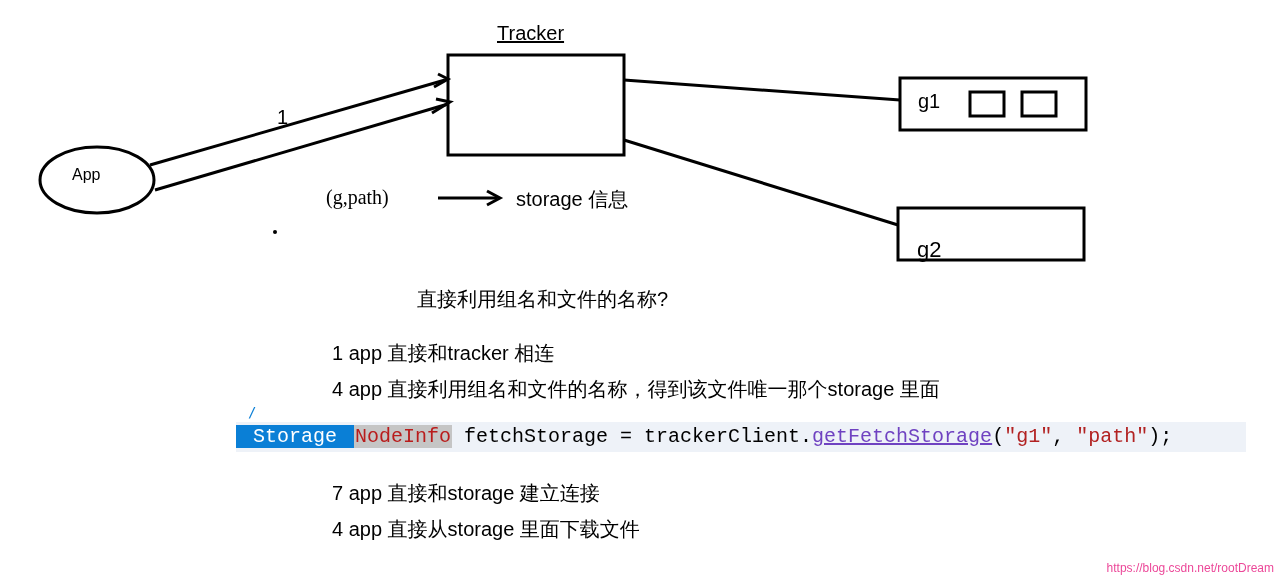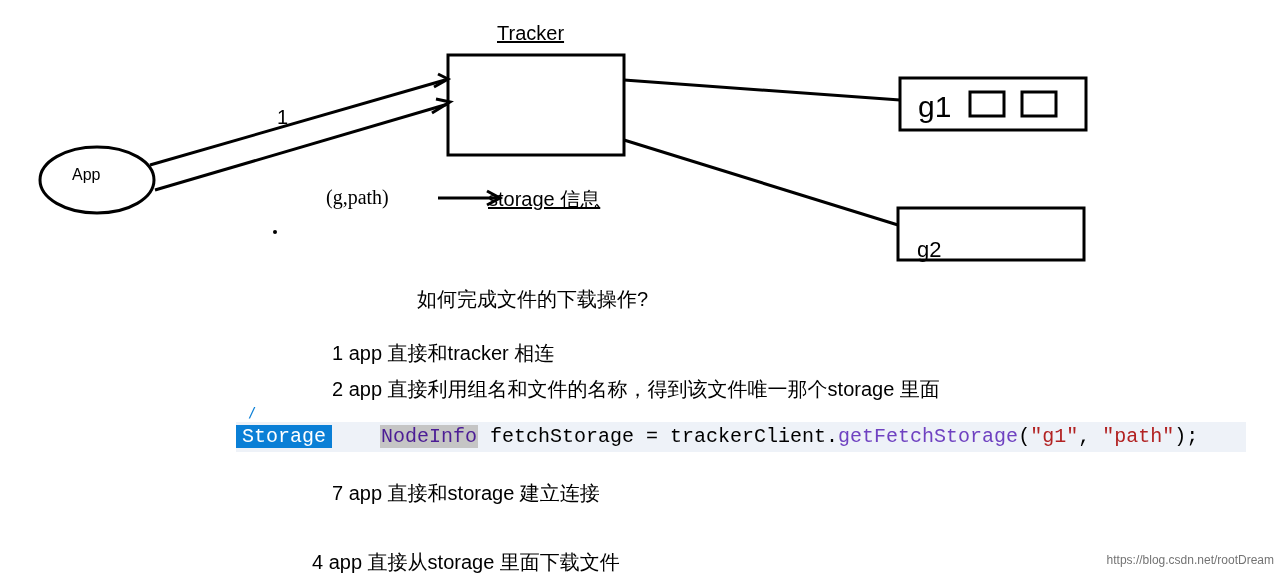--- a/index.html
+++ b/index.html
@@ -37,30 +37,30 @@
     overflow: hidden;
   }
   .cursor-mark {
     position: absolute;
     left: 248px;
     top: 404px;
     color: #0a7fd6;
     font-family: Consolas, monospace;
     font-size: 14px;
   }
-  .hl-sel { background: #0a7fd6; color: #fff; padding: 0 6px; }
-  .hl-gray { background: #c5c5c5; color: #4c1d95; padding: 0 1px; margin-left: 48px; }
-  .fn { color: #6f42c1; }
+  .hl-sel { background: #0a7fd6; color: #fff; padding: 0 17px; }
+  .hl-gray { background: #c5c5c5; color: #b91c1c; padding: 0 1px; }
+  .fn { color: #6f42c1; text-decoration: underline; }
   .str { color: #b22222; }
   .watermark {
     position: absolute;
     right: 6px;
-    bottom: 12px;
+    bottom: 4px;
     font-size: 12px;
-    color: #737373;
+    color: #ec4899;
     font-family: Arial, sans-serif;
   }
   .tiny-dot {
     position: absolute;
     width: 4px; height: 4px;
     border-radius: 50%;
     background: #000;
   }
 </style>
 </head>
@@ -89,31 +89,31 @@
   <line x1="624" y1="140" x2="898" y2="225" stroke="#000" stroke-width="3"></line>
 
   <line x1="438" y1="198" x2="497" y2="198" stroke="#000" stroke-width="3"></line>
   <polyline points="487,191 500,198 487,205" fill="none" stroke="#000" stroke-width="3"></polyline>
 </svg>
 
 <div class="tiny-dot" style="left:273px; top:230px;"></div>
 
 <div class="label" style="left:72px; top:166px; font-size:16px;">App</div>
 <div class="label" style="left:497px; top:22px;text-decoration:underline;">Tracker</div>
-<div class="label" style="left:918px; top:90px; font-size:30px;">g1</div>
+<div class="label" style="left:918px; top:90px; font-size:20px;">g1</div>
 <div class="label" style="left:917px; top:222px; font-size:22px;margin-top:15px;">g2</div>
 
 <div class="label" style="left:277px; top:106px;">1</div>
 <div class="label" style="left:326px; top:186px;font-family:Liberation Serif, serif;">(g,path)</div>
-<div class="label" style="left:488px; top:186px;text-decoration:underline;">storage 信息</div>
+<div class="label" style="left:516px; top:186px;">storage 信息</div>
 
-<div class="label" style="left:417px; top:286px;">如何完成文件的下载操作?</div>
+<div class="label" style="left:417px; top:286px;">直接利用组名和文件的名称?</div>
 
 <div class="label" style="left:332px; top:340px;text-align:right;">1 app 直接和tracker 相连</div>
-<div class="label" style="left:332px; top:376px;">2 app 直接利用组名和文件的名称，得到该文件唯一那个storage 里面</div>
+<div class="label" style="left:332px; top:376px;">4 app 直接利用组名和文件的名称，得到该文件唯一那个storage 里面</div>
 <div class="label" style="left:332px; top:480px;">7 app 直接和storage 建立连接</div>
-<div class="label" style="left:312px; top:516px;margin-top:33px;">4 app 直接从storage 里面下载文件</div>
+<div class="label" style="left:332px; top:516px;">4 app 直接从storage 里面下载文件</div>
 
 <div class="cursor-mark">/</div>
 
 <div class="code-wrap"><span class="hl-sel">Storage</span><span class="hl-gray">NodeInfo</span><span> fetchStorage </span><span>= trackerClient.</span><span class="fn">getFetchStorage</span><span>(</span><span class="str">"g1"</span><span>, </span><span class="str">"path"</span><span>);</span></div>
 
 <div class="watermark">https://blog.csdn.net/rootDream</div>
 
 </body></html>

